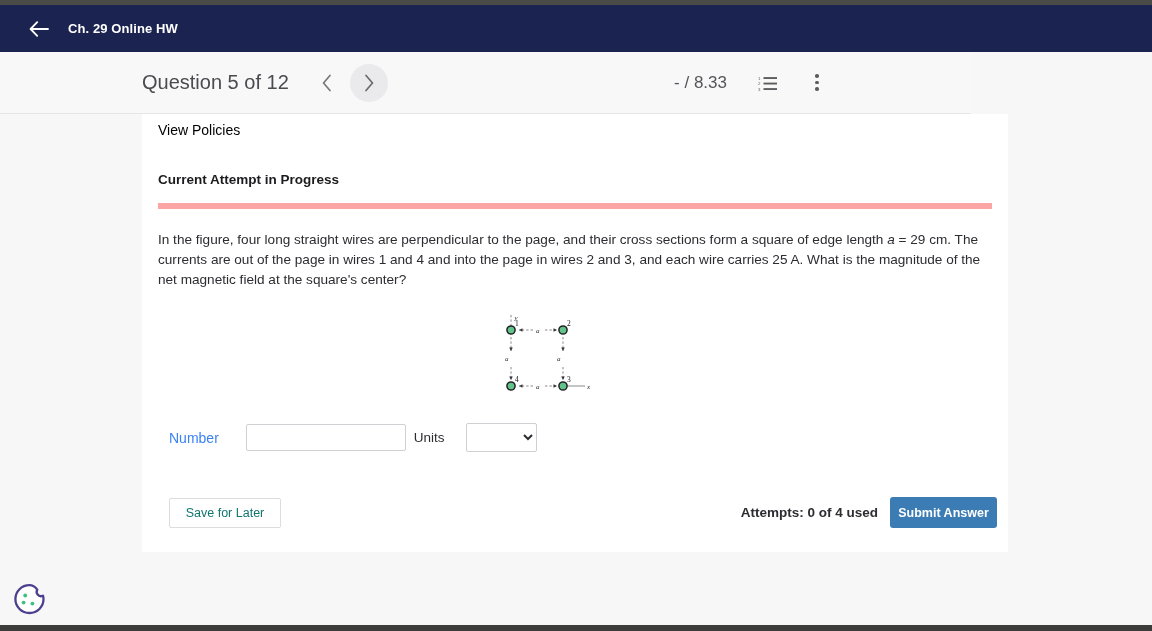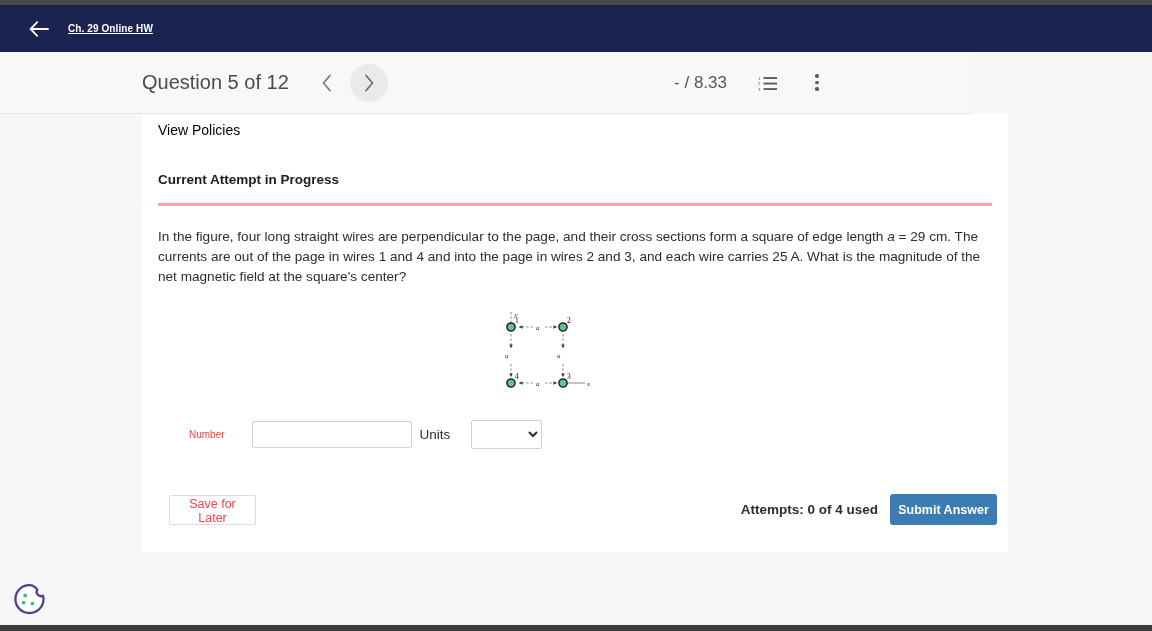--- a/index.html
+++ b/index.html
@@ -41,26 +41,25 @@
     padding-left: 28px;
   }
   .back-arrow {
     width: 22px; height: 22px;
     display: flex; align-items: center; justify-content: center;
     cursor: pointer;
     flex: none;
   }
   .appbar-title {
     color: #ffffff;
-    font-size: 10px;
+    font-size: 13px;
     font-weight: bold;
     margin-left: 18px;
     letter-spacing: 0.1px;
     white-space: nowrap;
-    text-decoration: underline;
   }
 
   
   .page-bg {
     position: absolute;
     top: 52px; left: 0;
     width: 1152px; height: 573px;
     background: #f7f7f8;
   }
 
@@ -148,21 +147,21 @@
     padding-top: 8px;
     display: inline-block;
     cursor: pointer;
   }
   .attempt-head {
     font-size: 13.5px;
     font-weight: bold;
     color: #1c1c1e;
     margin-top: 33px;
     padding-bottom: 16px;
-    border-bottom: 3px solid #fca5a5;
+    border-bottom: 6px solid #fca5a5;
   }
 
   .qbody {
     padding: 0 0 0 16px;
     margin-top: 21px;
   }
   .qtext {
     font-size: 13.6px;
     line-height: 19.8px;
     color: #2c2c31;
@@ -179,23 +178,22 @@
   }
 
   
   .answer-row {
     margin-top: 22px;
     display: flex;
     align-items: center;
     padding-left: 11px;
   }
   .ans-label {
-    font-size: 10px;
-    color: #ef4444;
-    margin-left: 20px;
+    font-size: 14px;
+    color: #3b82f6;
   }
   .number-input {
     margin-left: 27px;
     width: 160px; height: 27px;
     border: 1px solid #cfcfd4;
     border-radius: 2px;
     background: #fff;
     box-sizing: border-box;
     font-family: "Liberation Sans", sans-serif;
     font-size: 13px;
@@ -222,25 +220,25 @@
 
   
   .action-row {
     margin-top: 45px;
     display: flex;
     align-items: center;
     padding-left: 11px;
     padding-right: 11px;
   }
   .save-later {
-    width: 87px; height: 30px;
+    width: 112px; height: 30px;
     border: 1px solid #dcdcdf;
     border-radius: 2px;
     background: #ffffff;
-    color: #ef4444;
+    color: #0f766e;
     font-family: "Liberation Sans", sans-serif;
     font-size: 12.5px;
     cursor: pointer;
     box-sizing: border-box;
   }
   .action-right {
     margin-left: auto;
     display: flex;
     align-items: center;
   }

